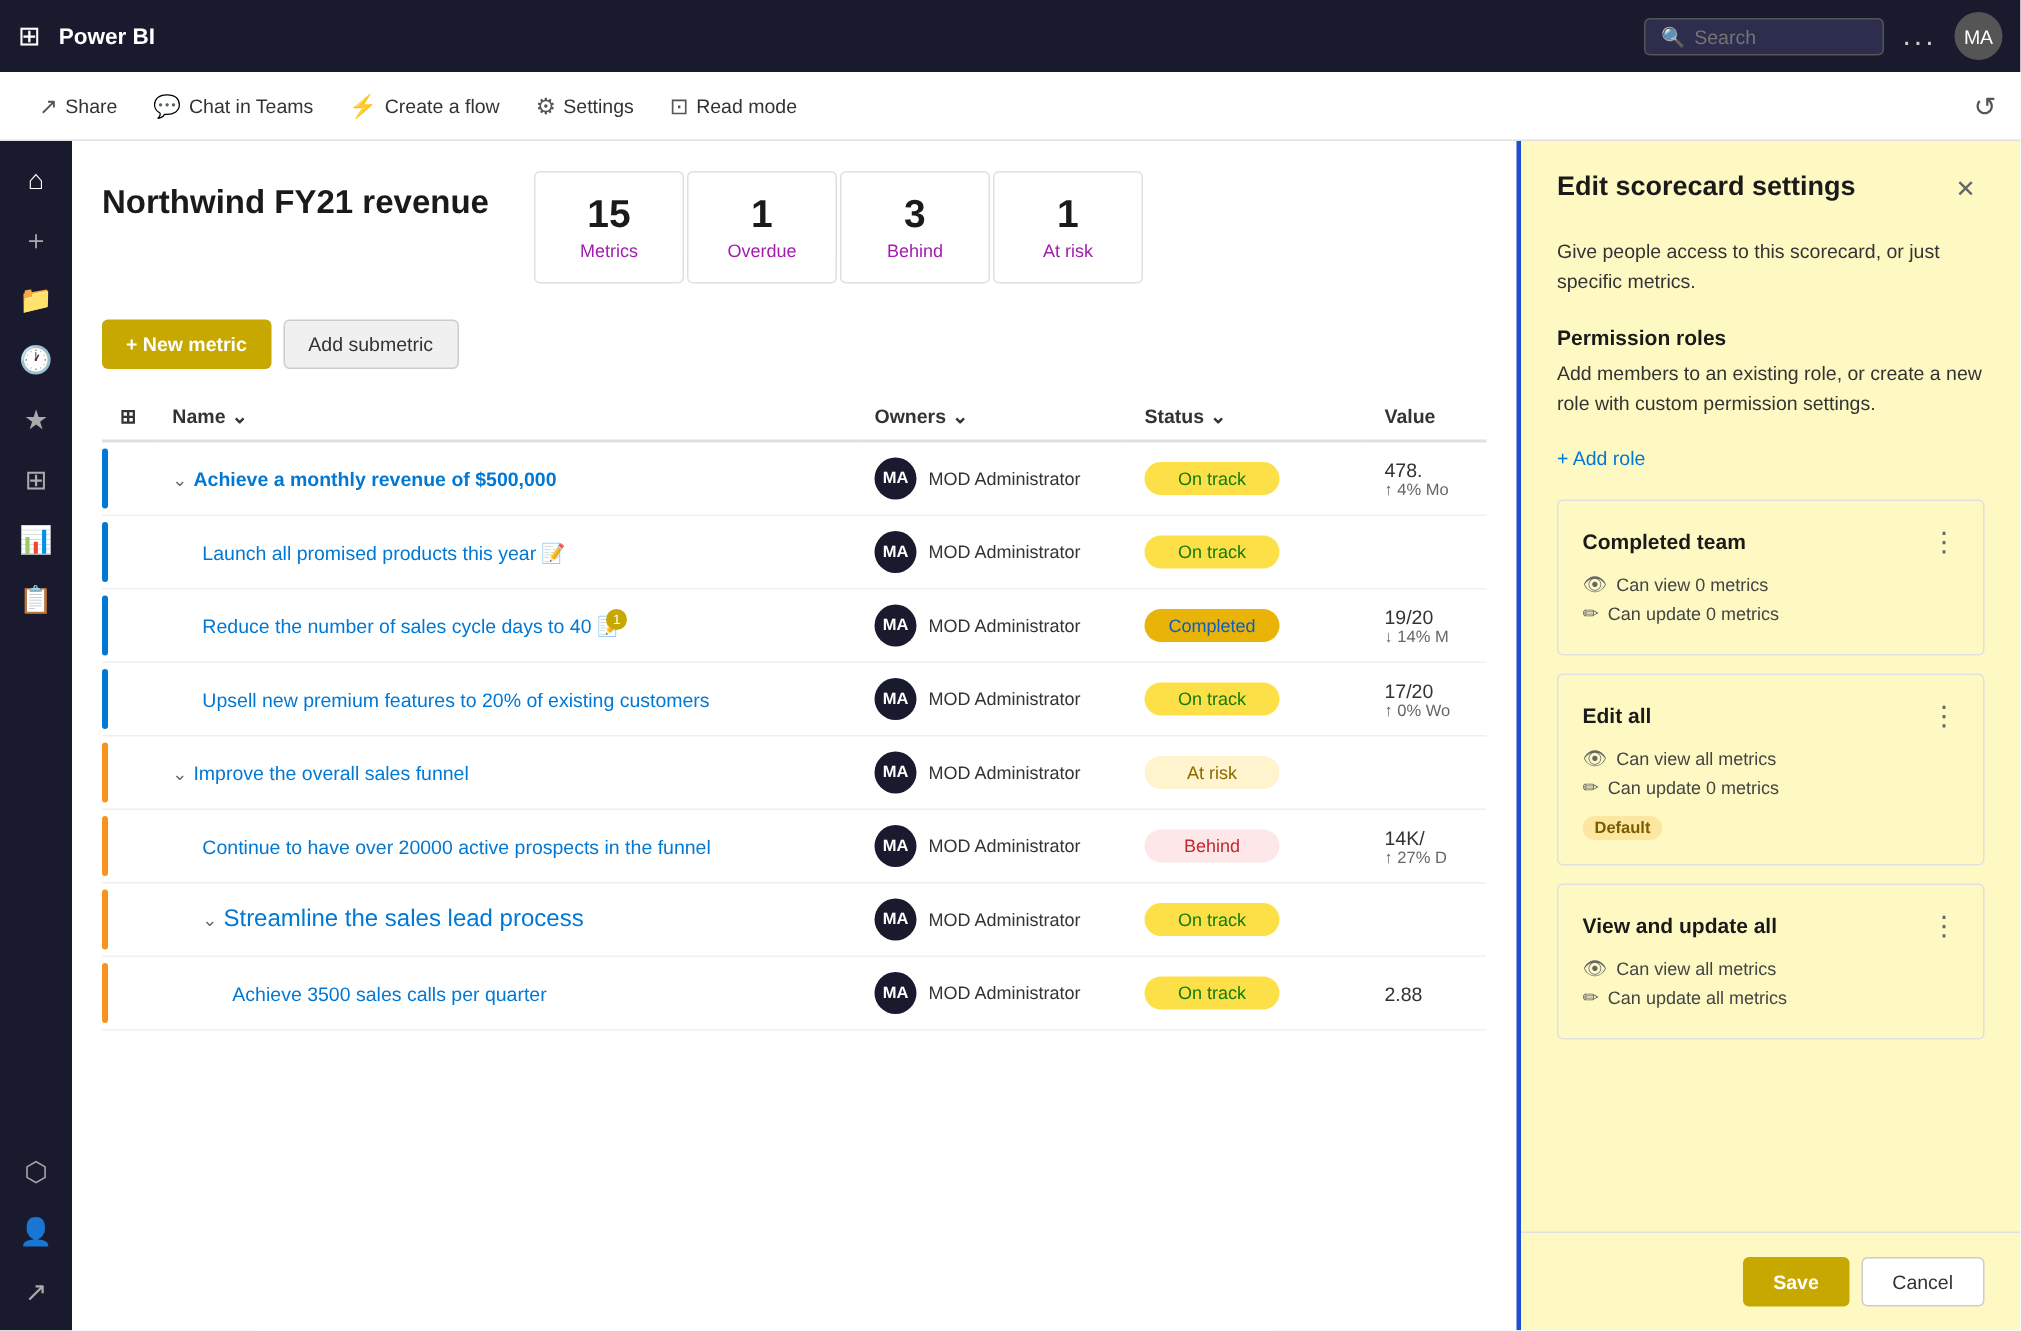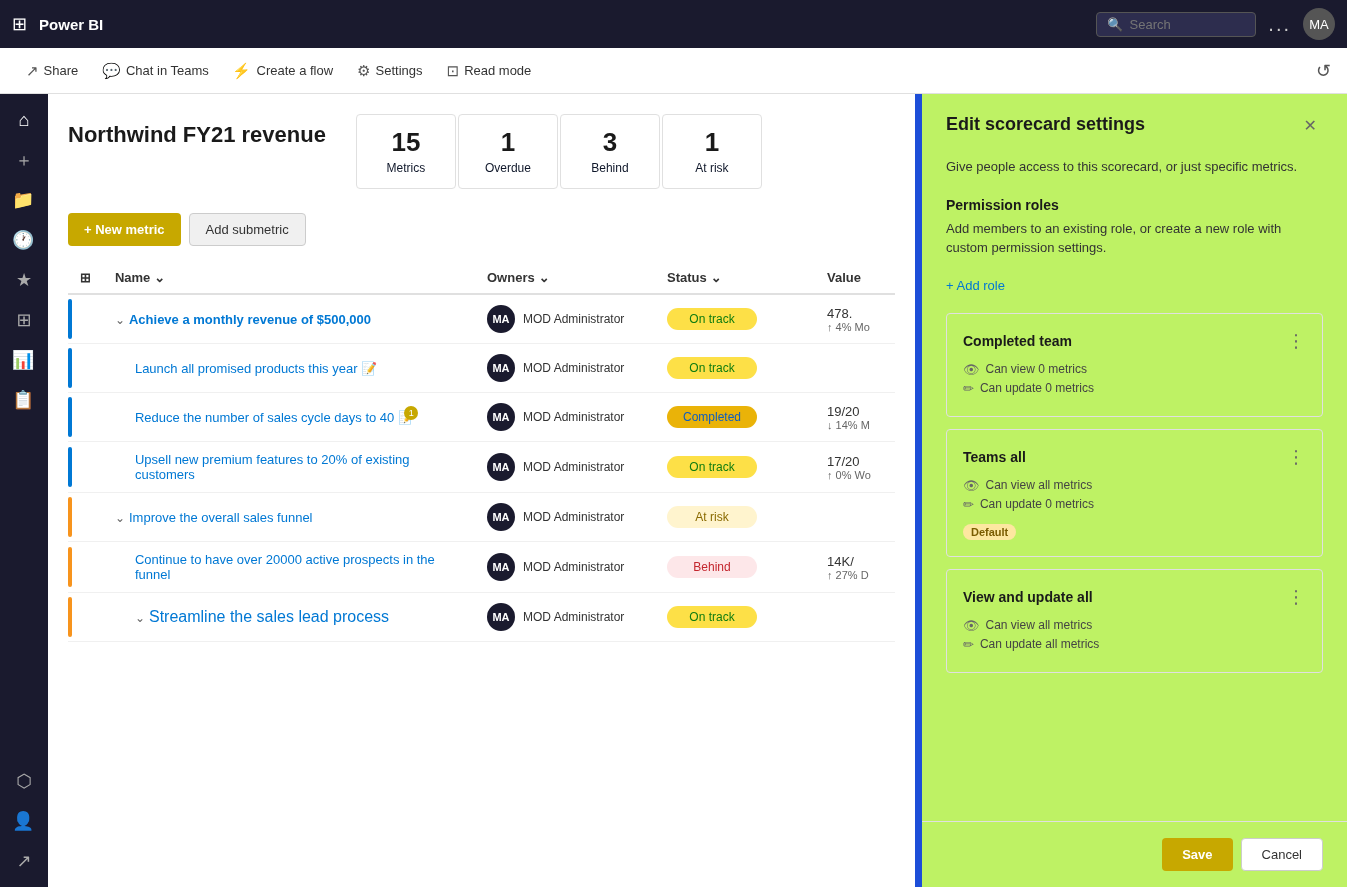--- a/index.html
+++ b/index.html
@@ -132,21 +132,21 @@
       min-width: 100px;
     }
     .stat-number {
       font-size: 26px;
       font-weight: 600;
       color: #1a1a1a;
       display: block;
     }
     .stat-label {
       font-size: 12px;
-      color: #0f172a;
+      color: #a21caf;
     }
 
     
     .action-row {
       display: flex;
       gap: 8px;
       margin-bottom: 16px;
     }
     .btn-new-metric {
       background: #c7a800;
@@ -256,23 +256,23 @@
     .note-badge { position: relative; display: inline-block; }
     .note-badge .badge {
       position: absolute; top: -4px; right: -4px;
       background: #c7a800; color: #fff; border-radius: 50%;
       width: 14px; height: 14px; font-size: 9px;
       display: flex; align-items: center; justify-content: center;
     }
 
     
     .right-panel {
-      width: 432px;
-      background: #bef264;
-      border-left: 7px solid #1d4ed8;
+      width: 336px;
+      background: #fef9c3;
+      border-left: 3px solid #1d4ed8;
       display: flex;
       flex-direction: column;
       flex-shrink: 0;
       overflow-y: auto;
     }
     .panel-header {
       padding: 20px 24px 0 24px;
       display: flex;
       align-items: flex-start;
       justify-content: space-between;
@@ -633,20 +633,37 @@
                   <div class="avatar-sm">MA</div>
                   <span class="owner-name">MOD Administrator</span>
                 </div>
               </td>
               <td><span class="status-badge status-on-track">On track</span></td>
               <td>
                 <div class="value-text"></div>
                 <div class="value-change"></div>
               </td>
             </tr>
+            <tr>
+              <td class="color-bar-cell">
+                <div class="color-bar bar-orange"></div>
+              </td>
+              <td class="metric-name-cell" style="padding-left: 52px;"><a href="#" style="color:#0078d4;text-decoration:none;font-size:13px;">Achieve 3500 sales calls per quarter</a></td>
+              <td>
+                <div class="owner-cell">
+                  <div class="avatar-sm">MA</div>
+                  <span class="owner-name">MOD Administrator</span>
+                </div>
+              </td>
+              <td><span class="status-badge status-on-track">On track</span></td>
+              <td>
+                <div class="value-text">2.88</div>
+                <div class="value-change"></div>
+              </td>
+            </tr>
           </tbody>
       </table>
     </div>
 
     <div class="right-panel">
       <div class="panel-header">
         <span class="panel-title">Edit scorecard settings</span>
         <button class="panel-close">✕</button>
       </div>
       <div class="panel-body">
@@ -667,21 +684,21 @@
     </div>
 
     <div class="role-card-perm">
       <span class="perm-icon">✏</span>
       <span>Can update 0 metrics</span>
     </div>
 
   </div>
             <div class="role-card">
     <div class="role-card-header">
-      <span class="role-card-name">Teams all</span>
+      <span class="role-card-name">Edit all</span>
       <button class="role-card-dots">⋮</button>
     </div>
     
     <div class="role-card-perm">
       <span class="perm-icon">👁</span>
       <span>Can view all metrics</span>
     </div>
   
     <div class="role-card-perm">
       <span class="perm-icon">✏</span>

